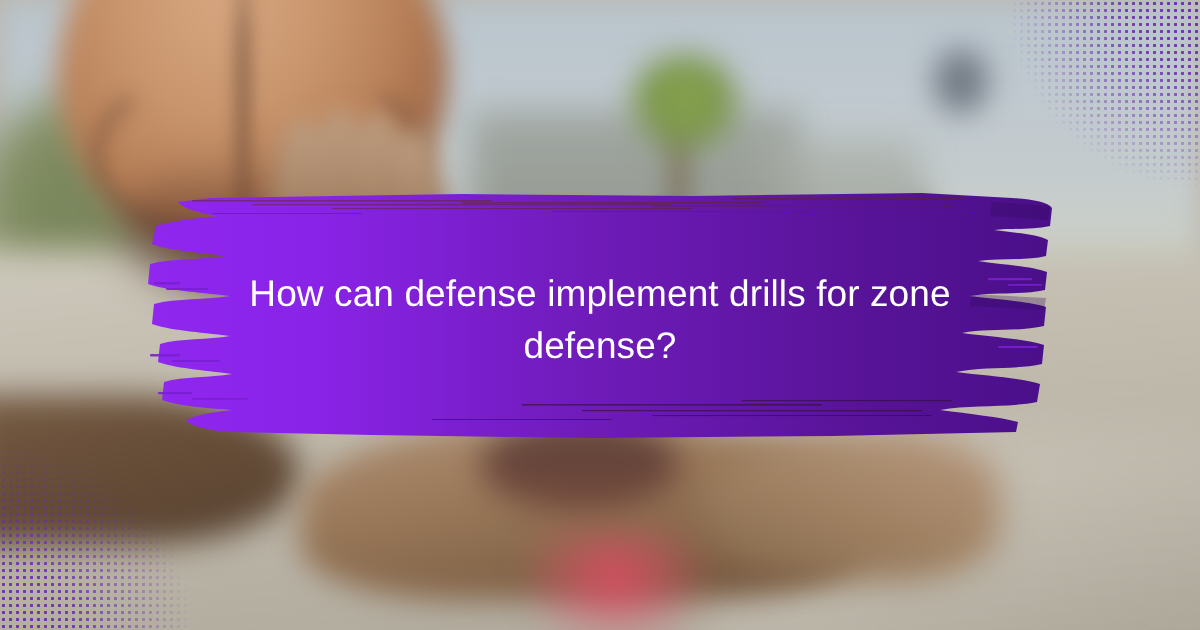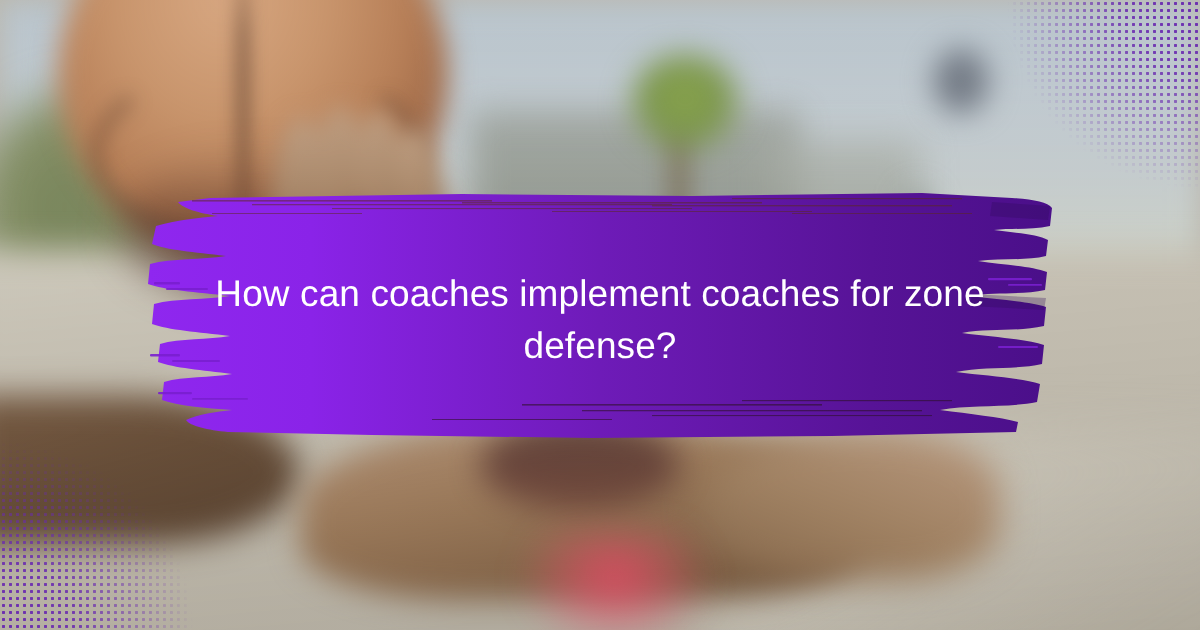--- a/index.html
+++ b/index.html
@@ -420,16 +420,16 @@
         <rect x="40" y="174" width="48" height="2" rx="1"></rect>
         <rect x="26" y="206" width="34" height="2.2" rx="1"></rect>
         <rect x="60" y="212" width="56" height="1.8" rx="1"></rect>
         <rect x="856" y="92" width="44" height="2.2" rx="1"></rect>
         <rect x="876" y="98" width="34" height="1.8" rx="1"></rect>
         <rect x="866" y="160" width="40" height="2" rx="1"></rect>
       </g>
     </svg>
   </div>
 
-  <div class="headline">How can coaches implement coaches for zone
+  <div class="headline">How can defense implement drills for zone
 defense?</div>
 
 </div>
 
 </body></html>

